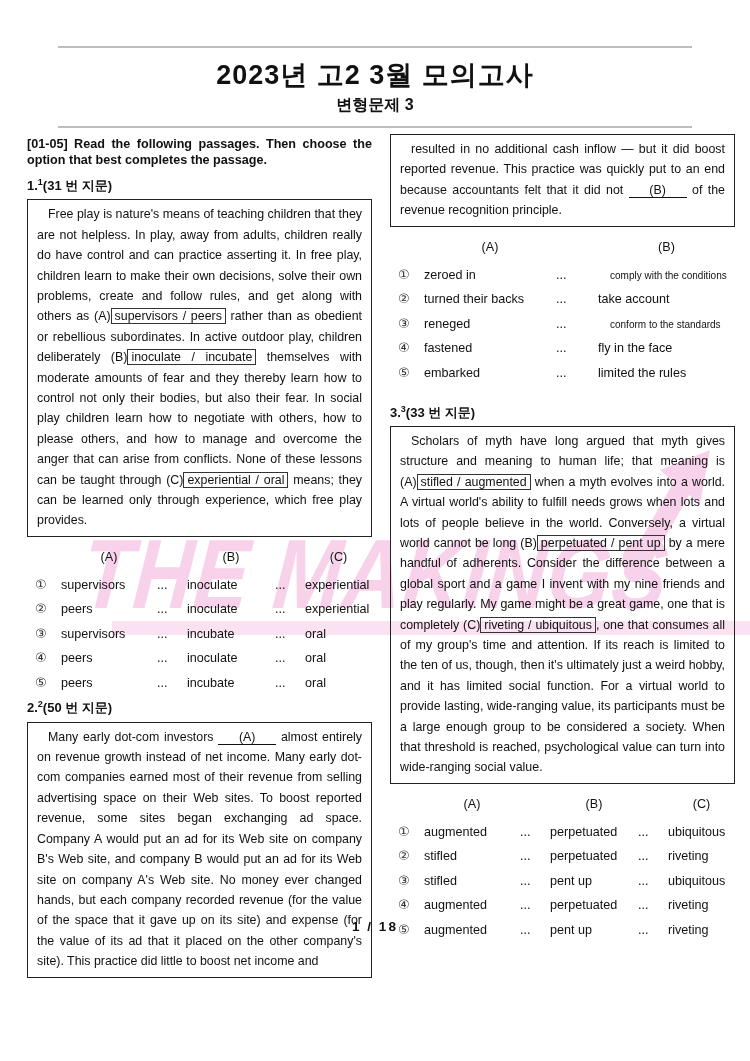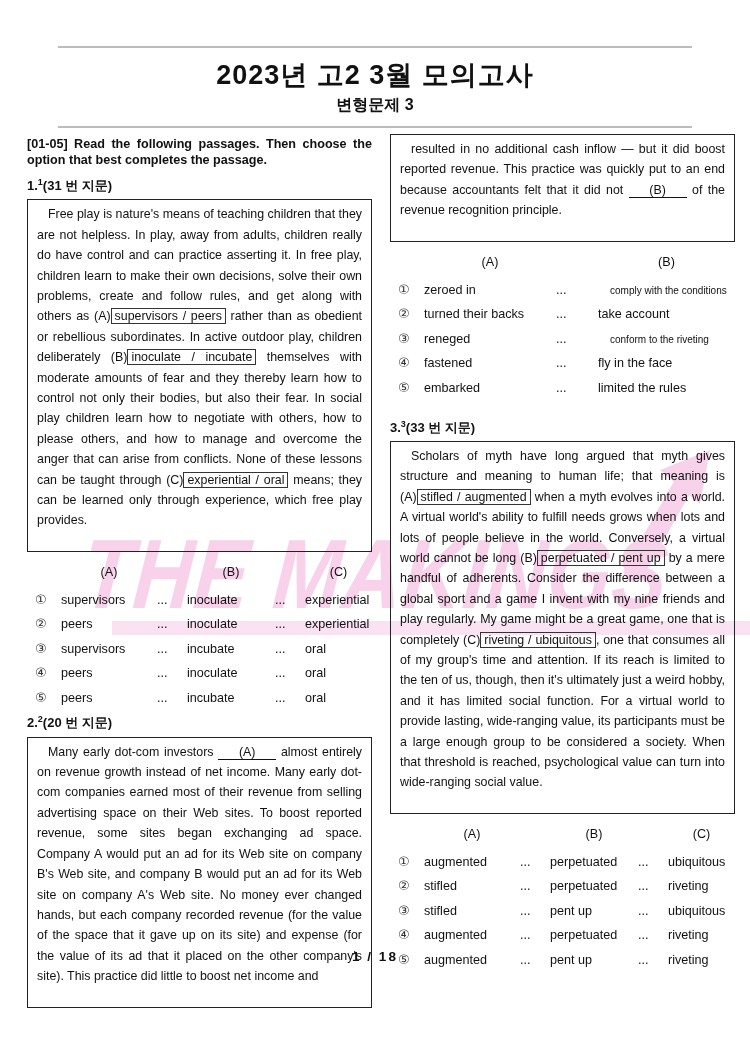--- a/index.html
+++ b/index.html
@@ -23,21 +23,21 @@
   .rule { height:2px; background:#bdbdbd; margin:0 58px; }
   .rule.top { margin-top:46px; }
   .page-title { text-align:center; font-size:27px; font-weight:bold; letter-spacing:1px; margin:9px 0 2px; }
   .page-subtitle { text-align:center; font-size:16px; font-weight:bold; margin:0 0 10px; }
   .columns { display:flex; gap:18px; padding:6px 14px 0 27px; }
   .col { width:345px; flex:none; }
   .instructions { font-weight:bold; font-size:12.6px; line-height:16px; text-align:justify; margin:2px 0 4px; }
   .q-header { font-weight:bold; font-size:13px; margin:9px 0 4px; }
   .q-header sup { font-size:9px; }
   .passage-box {
-    border:1.6px solid #222; padding:4px 9px 20px; background:transparent;
+    border:1.6px solid #222; padding:4px 9px 5px; background:transparent;
     font-size:12.4px; line-height:20.4px; text-align:justify; text-indent:11px;
   }
   .choice-box { border:1px solid #333; padding:0 3px; text-indent:0; }
   .blank { display:inline-block; width:58px; text-align:center; border-bottom:1.2px solid #111; line-height:14px; text-indent:0; }
   .options { margin:13px 0 4px 8px; font-size:12.6px; }
   .opt-row { display:grid; align-items:baseline; margin-bottom:9.5px; }
   .opts3 { grid-template-columns:26px 96px 30px 88px 30px 1fr; }
   .opts2 { grid-template-columns:26px 132px 42px 1fr; }
   .opt-row.header { margin-bottom:13px; margin-top:3px; }
   .opt-hdr { text-align:center; }
@@ -116,21 +116,21 @@
             <div class="opt-row opts3">
               <div class="opt-num">⑤</div>
               <div class="opt-cell">peers</div>
               <div class="opt-cell dots">...</div>
               <div class="opt-cell">incubate</div>
               <div class="opt-cell dots">...</div>
               <div class="opt-cell">oral</div>
             </div>
           </div>
 
-        <div class="q-header"><span>2.</span><sup>2</sup><span>(20 번 지문)</span></div>
+        <div class="q-header"><span>2.</span><sup>2</sup><span>(50 번 지문)</span></div>
         <div class="passage-box">Many early dot-com investors <span class="blank">(A)</span> almost entirely on revenue growth instead of net income. Many early dot-com companies earned most of their revenue from selling advertising space on their Web sites. To boost reported revenue, some sites began exchanging ad space. Company A would put an ad for its Web site on company B's Web site, and company B would put an ad for its Web site on company A's Web site. No money ever changed hands, but each company recorded revenue (for the value of the space that it gave up on its site) and expense (for the value of its ad that it placed on the other company's site). This practice did little to boost net income and</div>
       </div>
 
       <div class="col">
         <div class="passage-box">resulted in no additional cash inflow — but it did boost reported revenue. This practice was quickly put to an end because accountants felt that it did not <span class="blank">(B)</span> of the revenue recognition principle.</div>
         <div class="options">
             <div class="opt-row header opts2">
               <div class="opt-hdr"></div>
               <div class="opt-hdr">(A)</div>
               <div class="opt-hdr"></div>
@@ -145,21 +145,21 @@
             <div class="opt-row opts2">
               <div class="opt-num">②</div>
               <div class="opt-cell">turned their backs</div>
               <div class="opt-cell dots">...</div>
               <div class="opt-cell">take account</div>
             </div>
             <div class="opt-row opts2">
               <div class="opt-num">③</div>
               <div class="opt-cell">reneged</div>
               <div class="opt-cell dots">...</div>
-              <div class="opt-cell small">conform to the riveting</div>
+              <div class="opt-cell small">conform to the standards</div>
             </div>
             <div class="opt-row opts2">
               <div class="opt-num">④</div>
               <div class="opt-cell">fastened</div>
               <div class="opt-cell dots">...</div>
               <div class="opt-cell">fly in the face</div>
             </div>
             <div class="opt-row opts2">
               <div class="opt-num">⑤</div>
               <div class="opt-cell">embarked</div>

